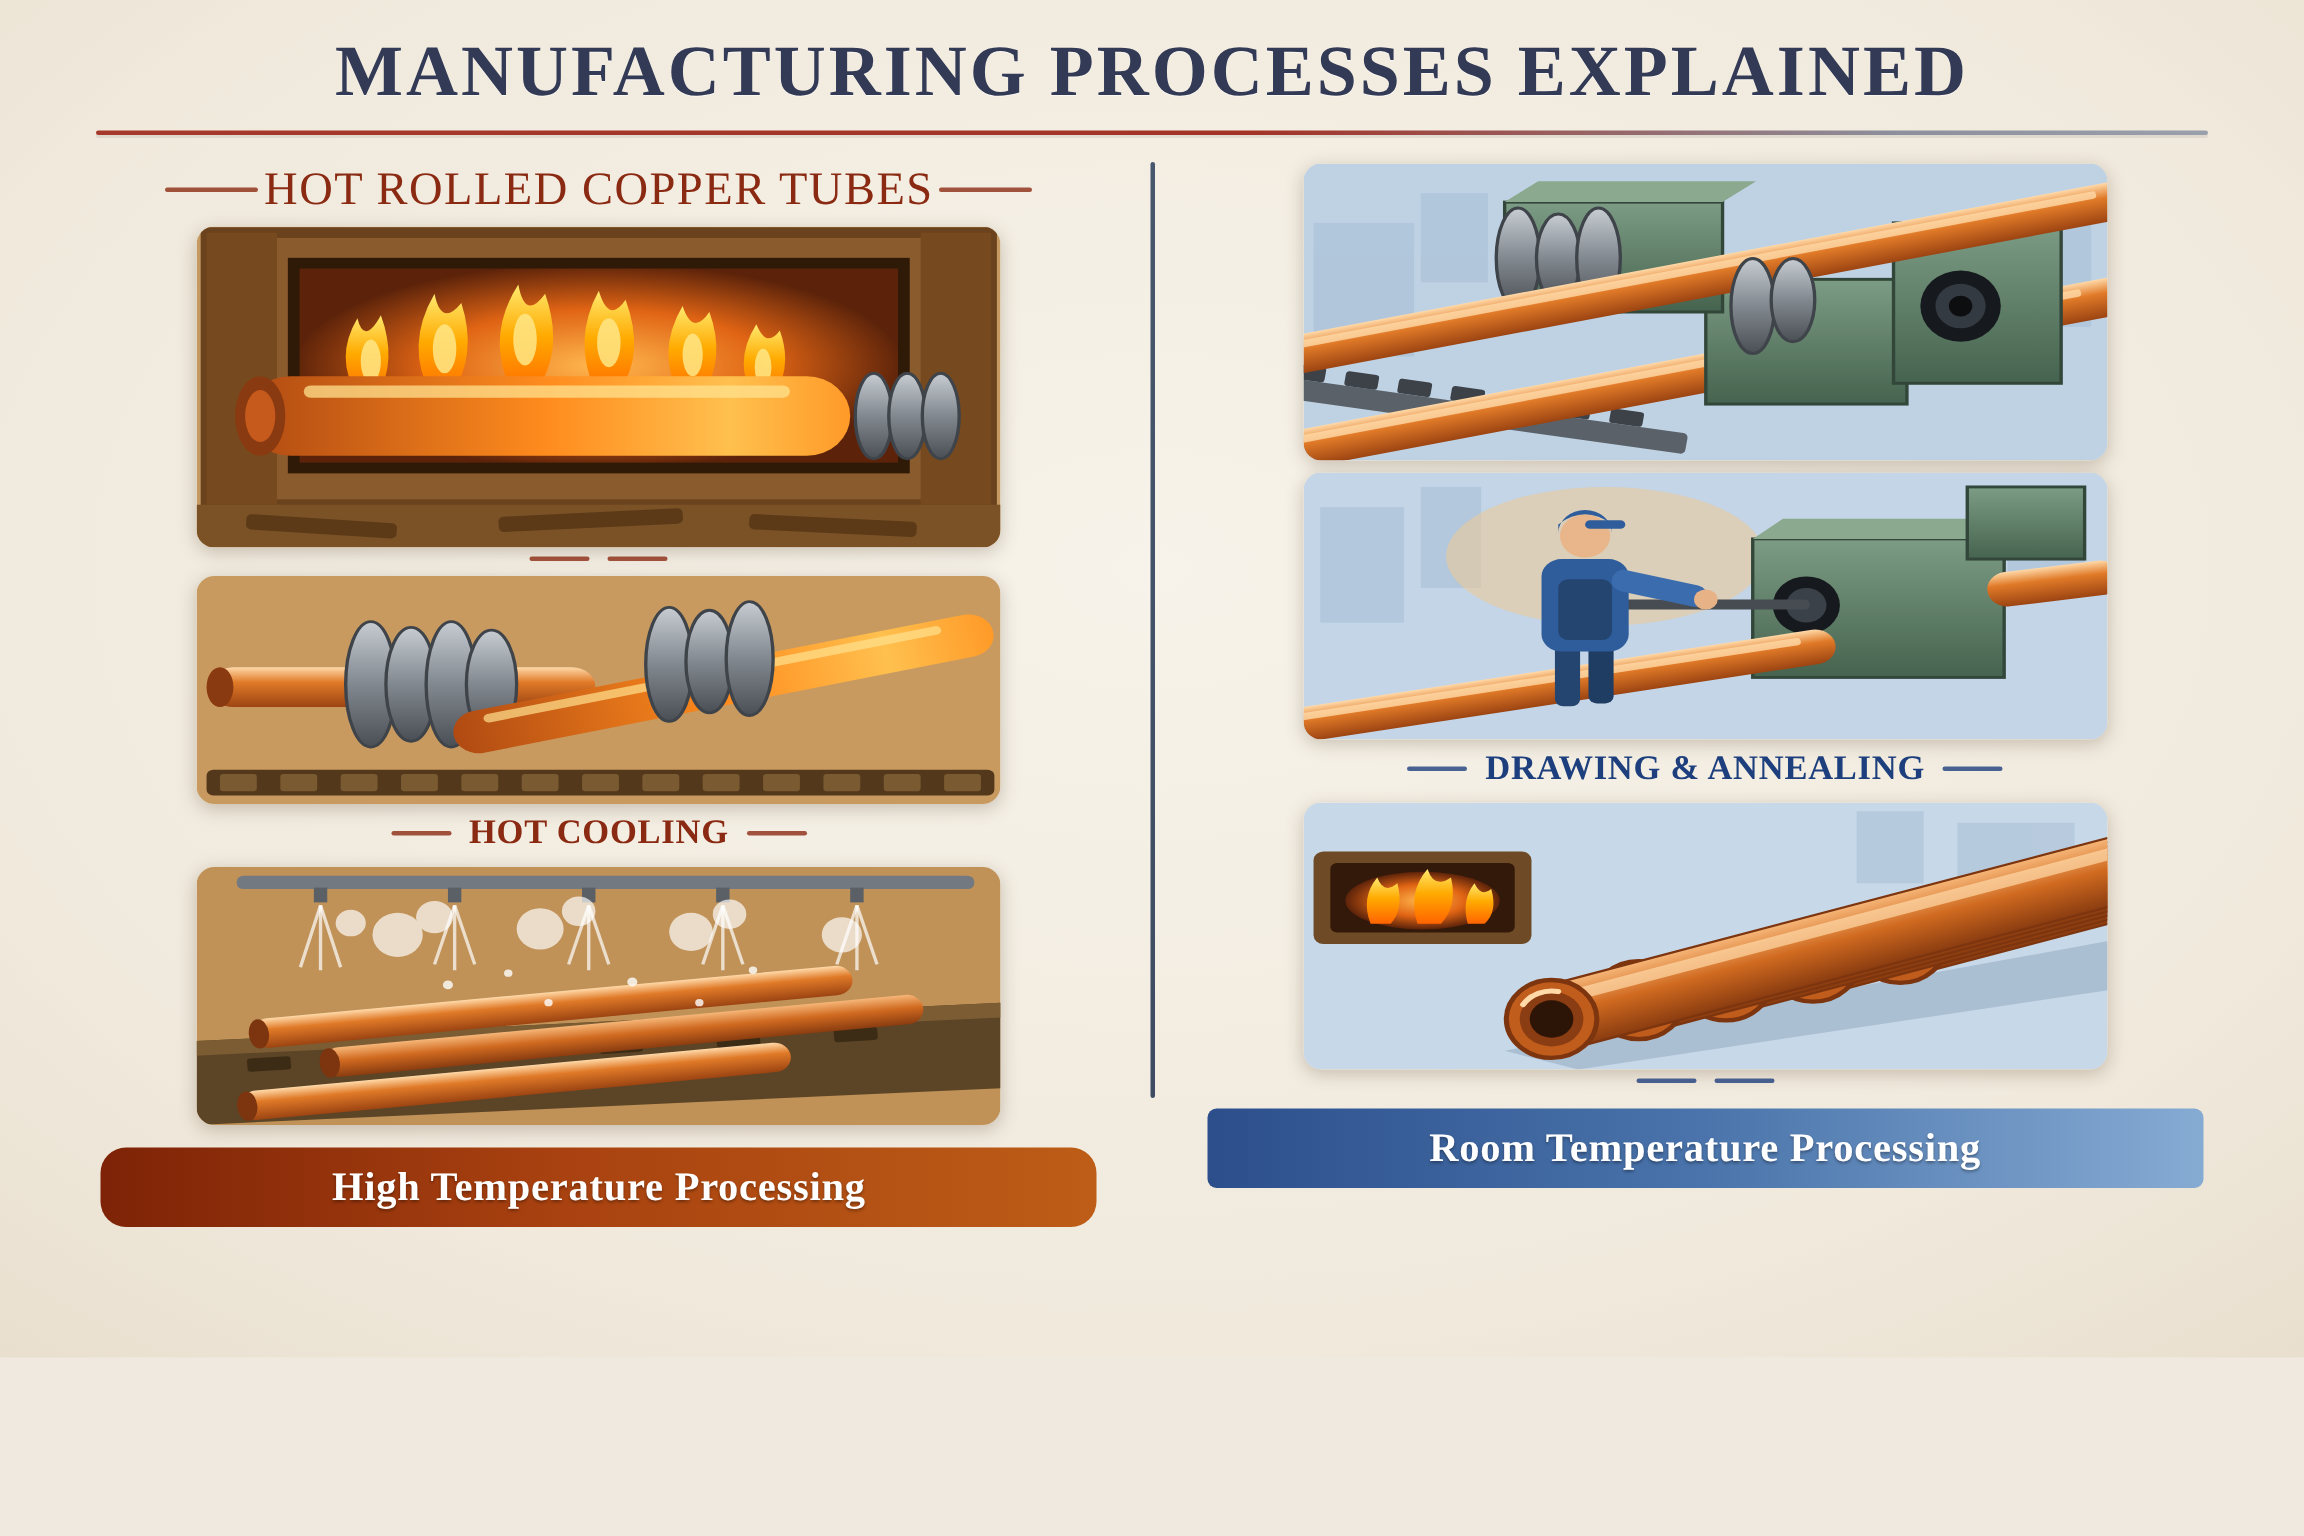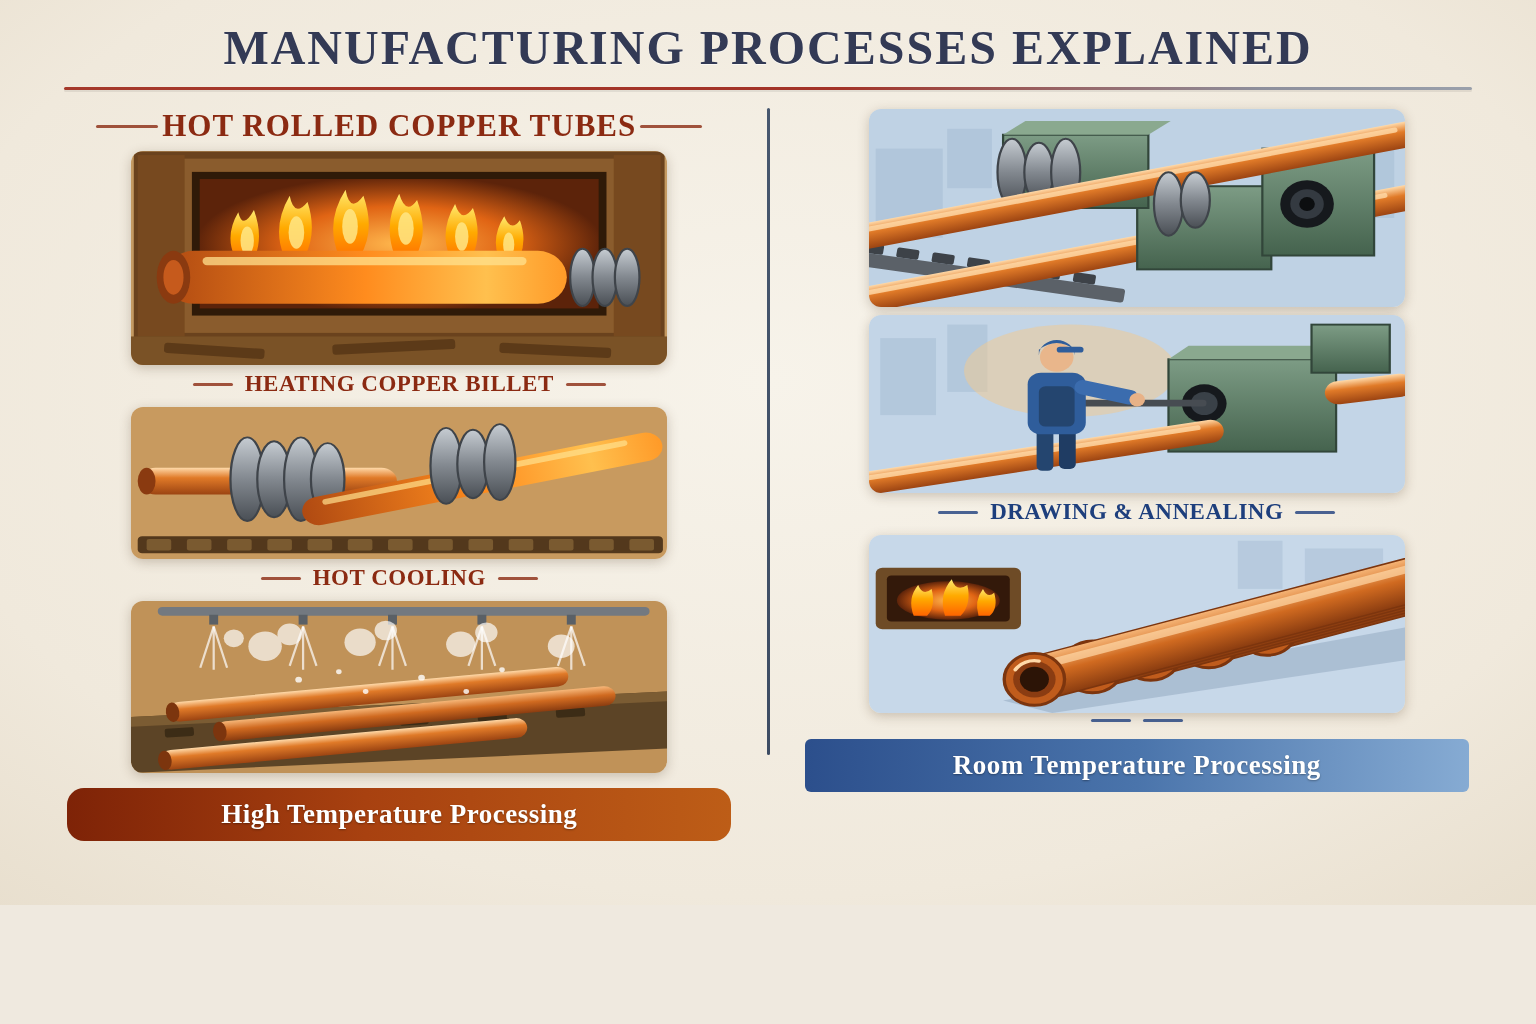--- a/index.html
+++ b/index.html
@@ -43,21 +43,21 @@
       radial-gradient(72% 55% at 56% 82%, rgba(184,207,228,0.88) 0%, rgba(184,207,228,0) 76%);
   }
   .panel > * { position:relative; z-index:1; }
   .divider {
     width:3px; border-radius:2px; margin:10px 24px 86px;
     background:linear-gradient(180deg, var(--divider,#47576e), #3d4c63);
   }
   
   .col-heading {
     display:flex; align-items:center; gap:4px;
-    font-size:31px; font-weight:bold; letter-spacing:1px;
+    font-size:31px; font-weight:normal; letter-spacing:1px;
     font-variant:small-caps; margin:4px 0 2px; white-space:nowrap;text-align:center;
   }
   .hot-text  { color:var(--hot-accent,#8b2a12); }
   .cold-text { color:var(--cold-accent,#1e3f7d); }
   .rule-line { height:3px; background:currentColor; opacity:.8; border-radius:2px; flex:0 0 auto; }
   .rule-long { width:62px; }
   .rule-short{ width:40px; }
   .caption {
     display:flex; align-items:center; gap:12px;
     font-size:23px; font-weight:bold; letter-spacing:.5px;
@@ -188,21 +188,20 @@
           <g fill="#5c3a18">
             <rect x="30" y="188" width="90" height="10" rx="3" transform="rotate(4 30 188)"></rect>
             <rect x="180" y="190" width="110" height="10" rx="3" transform="rotate(-3 180 190)"></rect>
             <rect x="330" y="188" width="100" height="10" rx="3" transform="rotate(3 330 188)"></rect>
           </g>
         </svg>
       </figure>
 
       <div class="caption hot-text">
         <span class="rule-line rule-short"></span>
-        <span>HEATING COPPER BILLET</span>
         <span class="rule-line rule-short"></span>
       </div>
 
       <figure class="fig fig-hotroll">
         <svg viewBox="0 0 480 160" preserveAspectRatio="none">
           <rect width="480" height="160" fill="#c89a5f"></rect>
           <rect x="6" y="136" width="470" height="18" rx="4" fill="#53381c"></rect>
           <g fill="#7a5a30">
             <rect x="14" y="139" width="22" height="12" rx="2"></rect>
               <rect x="50" y="139" width="22" height="12" rx="2"></rect>

